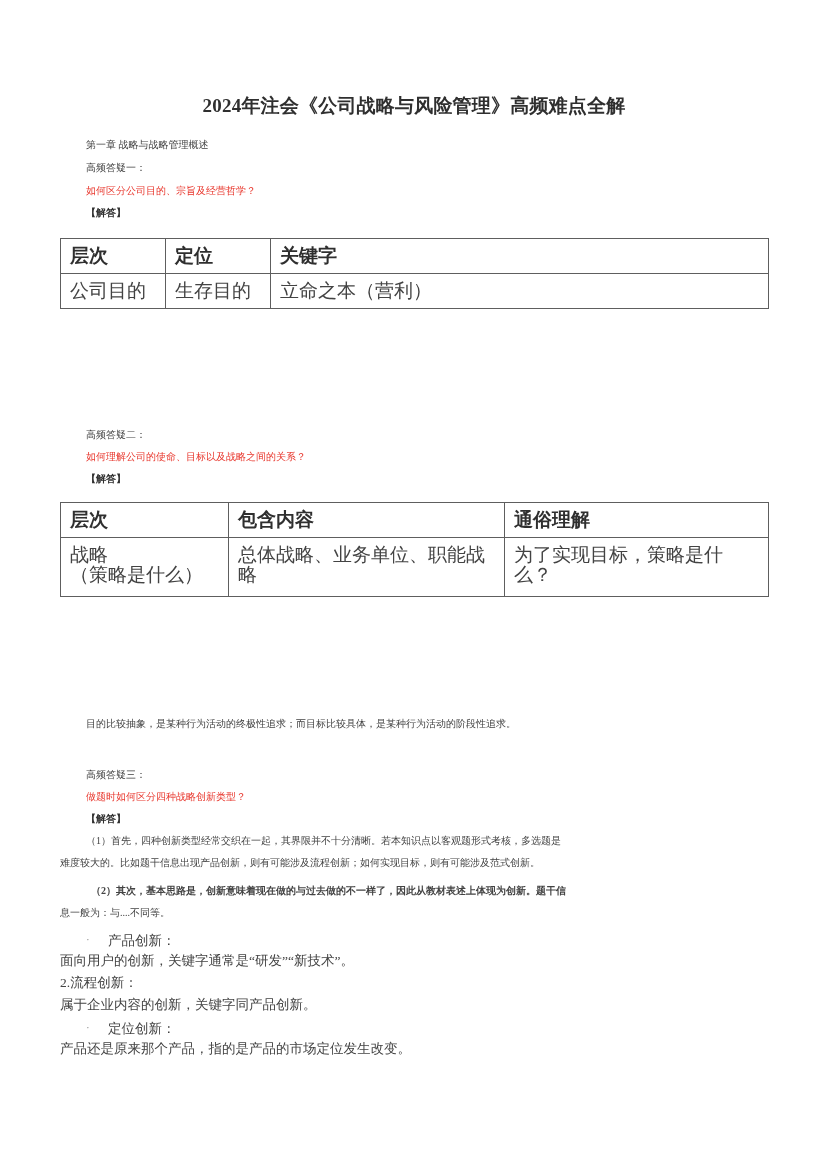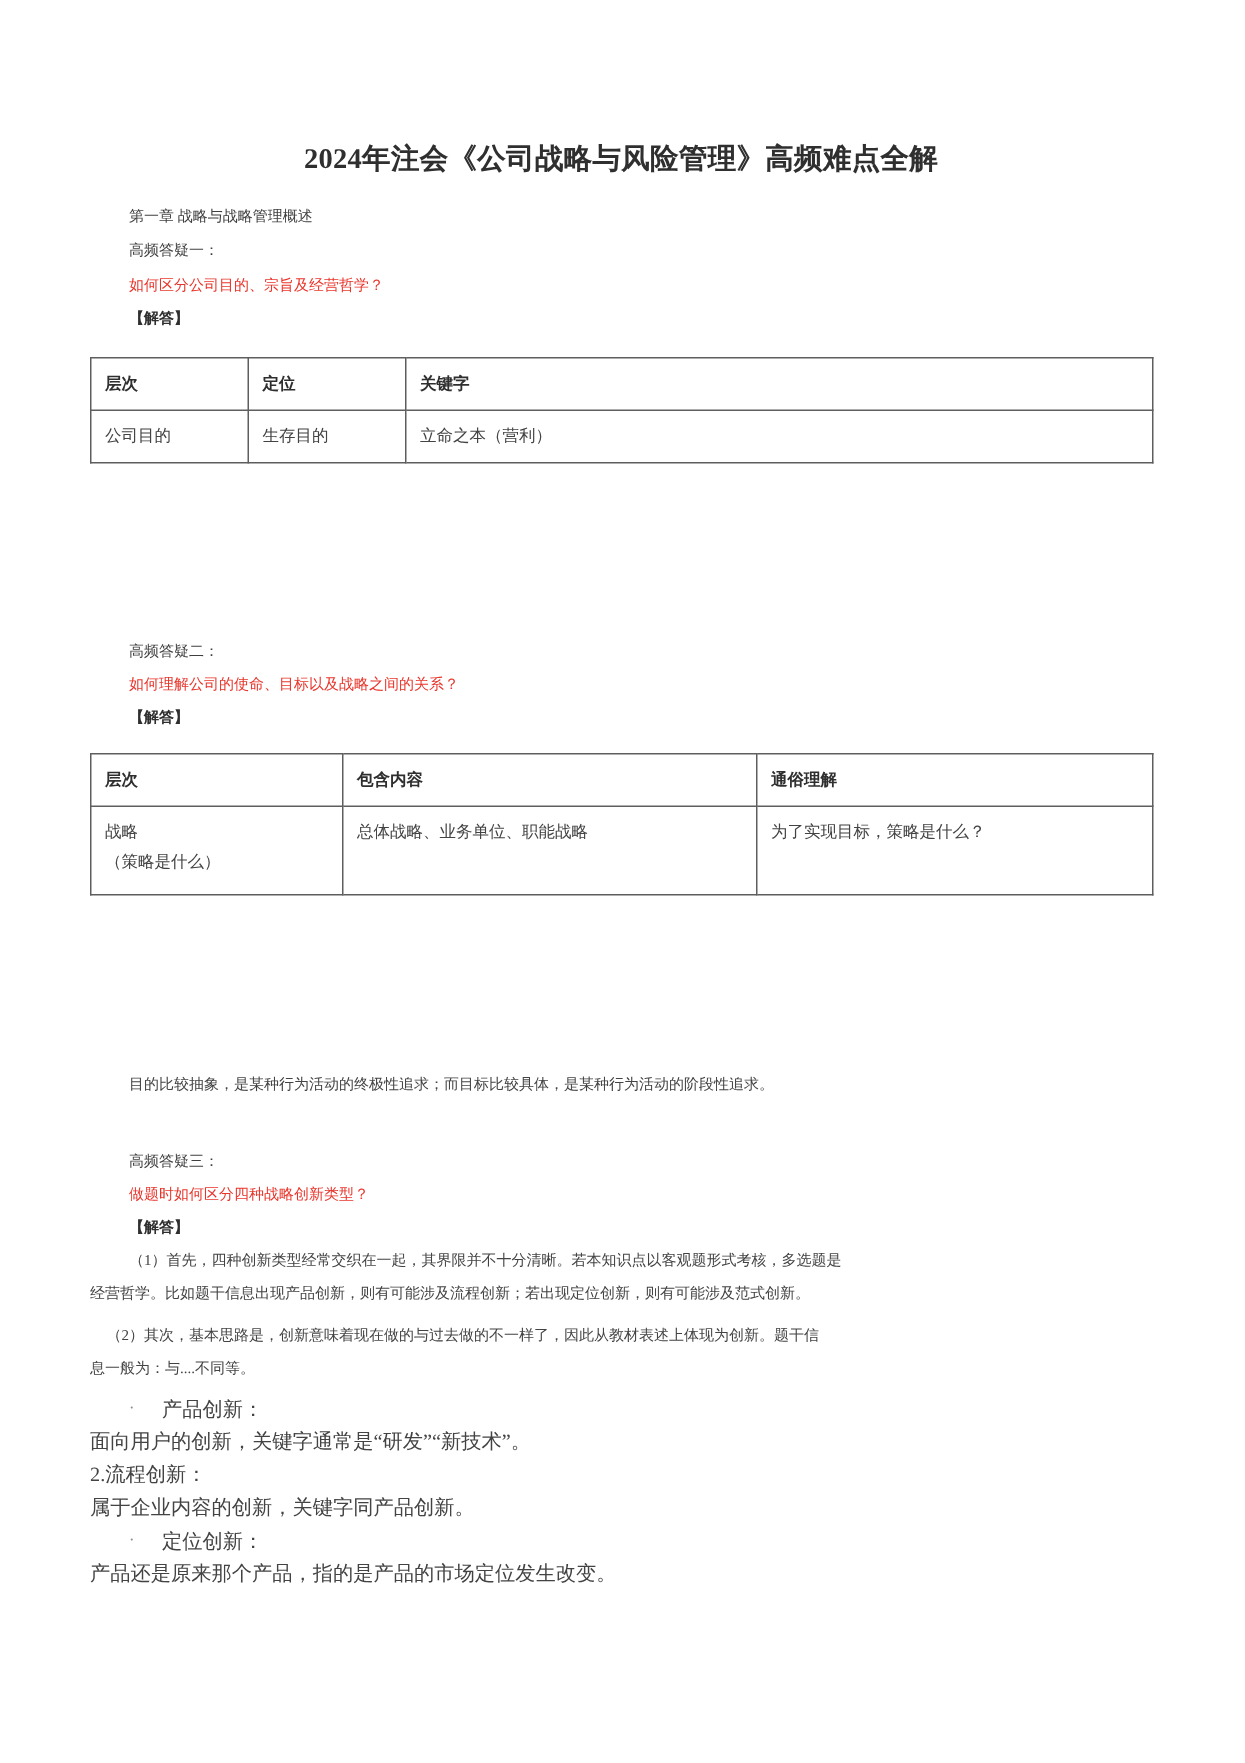--- a/index.html
+++ b/index.html
@@ -62,21 +62,21 @@
   .body-text {
     color: #434343;
   }
 
   
   table.doc-table {
     position: absolute;
     border-collapse: collapse;
     width: 708px;
     table-layout: fixed;
-    font-size: 11px;
+    font-size: 19px;
     color: #434343;
   }
   table.doc-table td,
   table.doc-table th {
     border: 1px solid #5e5e5e;
     padding: 7px 9px 7px 9px;
     text-align: left;
     vertical-align: top;
     font-weight: normal;
     line-height: 20px;
@@ -186,23 +186,23 @@
       </tbody>
     </table>
 
     <div class="line body-text" style="left:26px; top:714px;">目的比较抽象，是某种行为活动的终极性追求；而目标比较具体，是某种行为活动的阶段性追求。</div>
 
     <div class="line" style="left:26px; top:765px;">高频答疑三：</div>
     <div class="line red" style="left:26px; top:787px;">做题时如何区分四种战略创新类型？</div>
     <div class="line bold" style="left:26px; top:809px;">【解答】</div>
 
     <div class="line body-text" style="left:26px; top:831px;">（1）首先，四种创新类型经常交织在一起，其界限并不十分清晰。若本知识点以客观题形式考核，多选题是</div>
-    <div class="line body-text" style="left:0px; top:853px;">经营哲学。比如题干信息出现产品创新，则有可能涉及流程创新；若出现定位创新，则有可能涉及范式创新。</div>
-
-    <div class="line body-text" style="left:11px; top:881px;">（2）其次，基本思路是，创新意味着现在做的与过去做的不一样了，因此从教材表述上体现为创新。题干信</div>
+    <div class="line body-text" style="left:0px; top:853px;">难度较大的。比如题干信息出现产品创新，则有可能涉及流程创新；如何实现目标，则有可能涉及范式创新。</div>
+
+    <div class="line body-text" style="left:31px; top:881px;font-weight:bold;">（2）其次，基本思路是，创新意味着现在做的与过去做的不一样了，因此从教材表述上体现为创新。题干信</div>
     <div class="line body-text" style="left:0px; top:903px;">息一般为：与....不同等。</div>
 
     <div class="bullet-line" style="left:26px; top:929px;">
       <span class="bullet-dot">·</span><span>产品创新：</span>
     </div>
     <div class="bullet-line" style="left:0px; top:951px;">面向用户的创新，关键字通常是“研发”“新技术”。</div>
 
     <div class="bullet-line" style="left:0px; top:973px;">
       <span>2.</span><span>流程创新：</span>
     </div>

